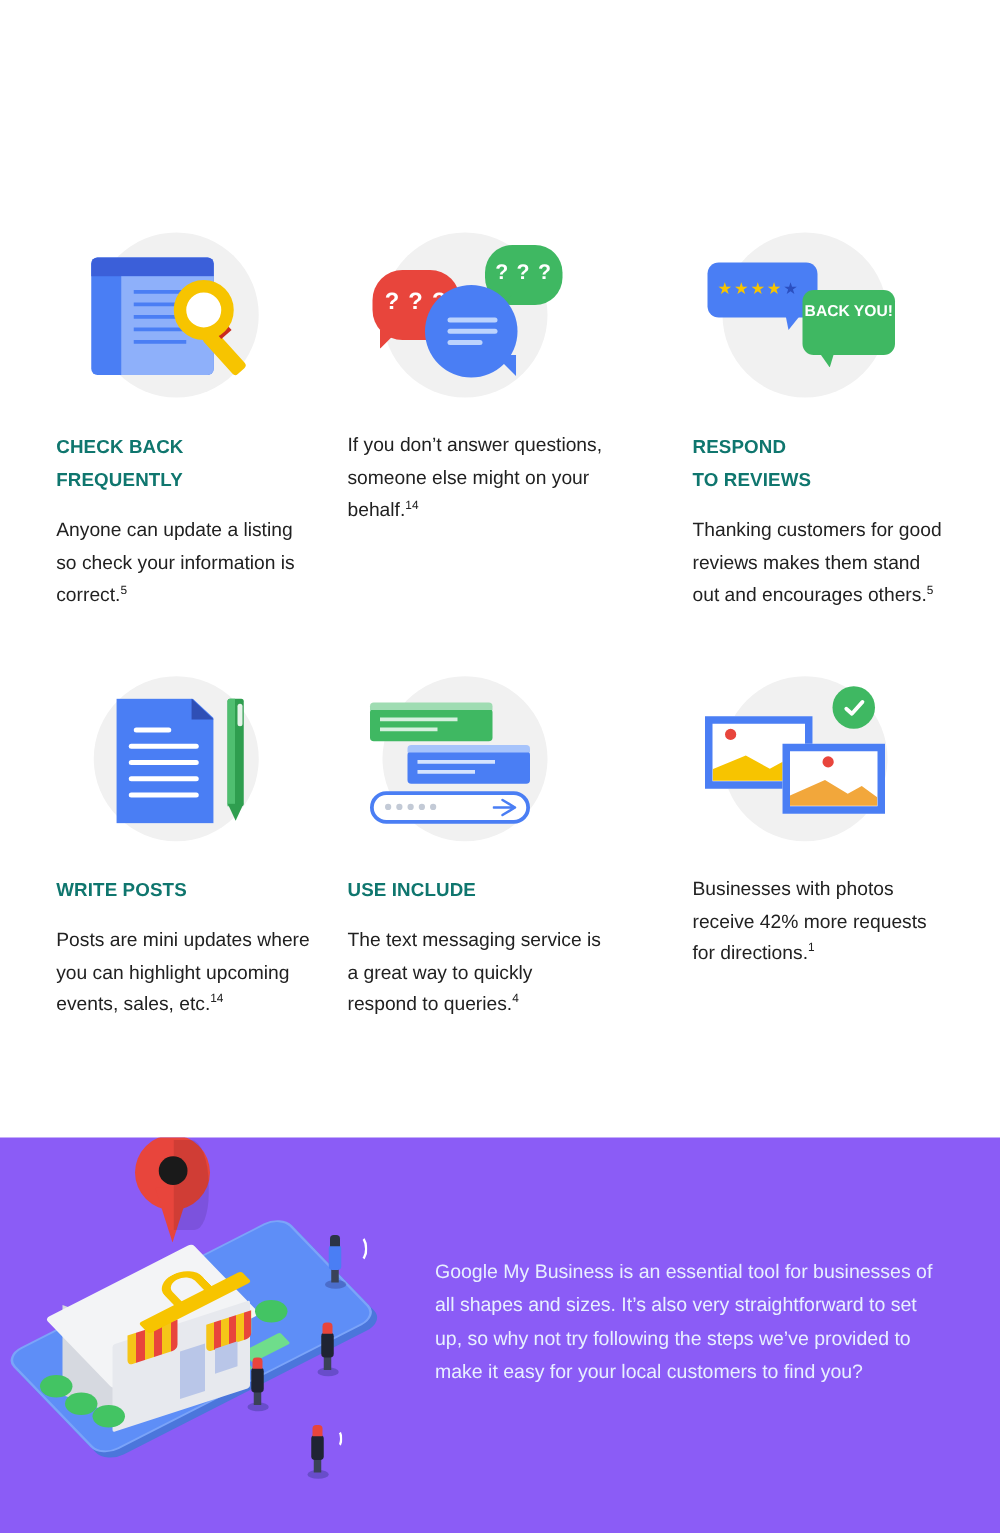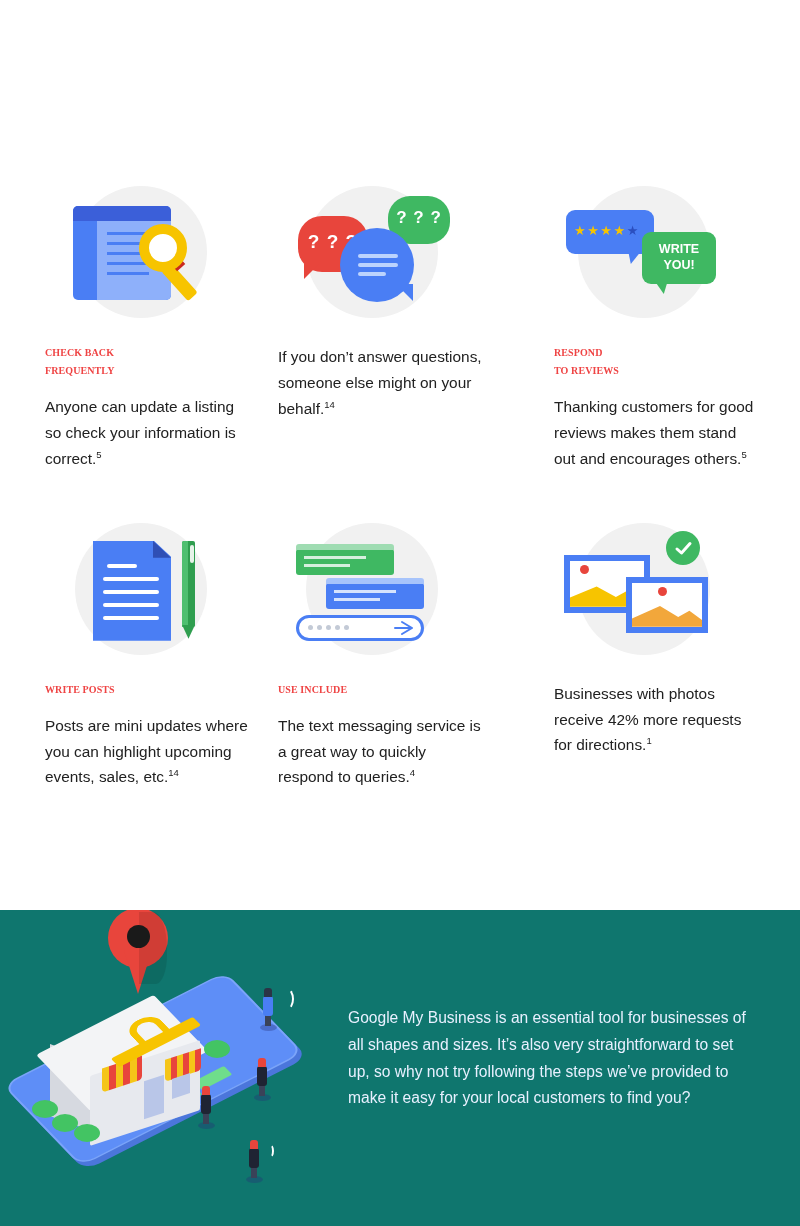--- a/index.html
+++ b/index.html
@@ -44,46 +44,45 @@
   }
   .icon-circle {
     position: absolute;
     width: 132px; height: 132px;
     border-radius: 50%;
     background: #f1f1f1;
     left: 38px; top: 8px;
   }
 
   .tip-heading {
-    font-size: 10px;
+    font-size: 15px;
     font-weight: 700;
-    color: #ef4444;
+    color: #0f766e;
     line-height: 1.8;
     letter-spacing: 0.1px;
     margin-top: 14px;
     white-space: pre-line;
-    font-family: Liberation Serif, serif;
   }
   .tip-body {
     font-size: 15.4px;
     color: #212121;
     line-height: 1.68;
     margin-top: 14px;
     max-width: 205px;
   }
   .sup { font-size: 9.5px; vertical-align: super; }
 
   .row2 { margin-top: 45px; }
 
   
   .band {
     position: absolute;
     left: 0; top: 910px;
     width: 800px; height: 316px;
-    background: #0f766e;
+    background: #8b5cf6;
     overflow: hidden;
   }
   .band-text {
     position: absolute;
     left: 348px; top: 95px;
     width: 400px;
     font-size: 15.6px;
     line-height: 1.72;
     color: #e8f0ff;
   }
@@ -300,21 +299,21 @@
           <div class="icon-circle" style="left:24px;top:6px;"></div>
 
           <div class="abs" style="left:12px;top:30px;width:88px;height:44px;background:#4a7ef4;border-radius:9px;"></div>
           <div class="abs" style="left:74px;top:70px;width:14px;height:14px;background:#4a7ef4;clip-path:polygon(0 0,100% 0,20% 100%);"></div>
           <div class="abs" style="left:20px;top:44px;width:74px;font-size:13px;letter-spacing:1.5px;line-height:1;">
             <span style="color:#f7c400;">★★★★</span><span style="color:#2b4fc0;">★</span>
           </div>
 
           <div class="abs" style="left:88px;top:52px;width:74px;height:52px;background:#3fb862;border-radius:9px;"></div>
           <div class="abs" style="left:100px;top:100px;width:14px;height:14px;background:#3fb862;clip-path:polygon(0 0,100% 0,70% 100%);"></div>
-          <div class="abs" style="left:88px;top:62px;width:74px;text-align:center;color:#ffffff;font-size:12.5px;font-weight:700;line-height:1.25;">WRITE YOU!</div>
+          <div class="abs" style="left:88px;top:62px;width:74px;text-align:center;color:#ffffff;font-size:12.5px;font-weight:700;line-height:1.25;">BACK YOU!</div>
         </div>
         <div class="tip-heading">RESPOND
 TO REVIEWS</div>
         <div class="tip-body"><span>Thanking customers for good reviews makes them stand out and encourages others.</span><span class="sup">5</span></div>
       </div>
     </div>
 
     <div class="row row2">
 
       <div class="cell c1">

